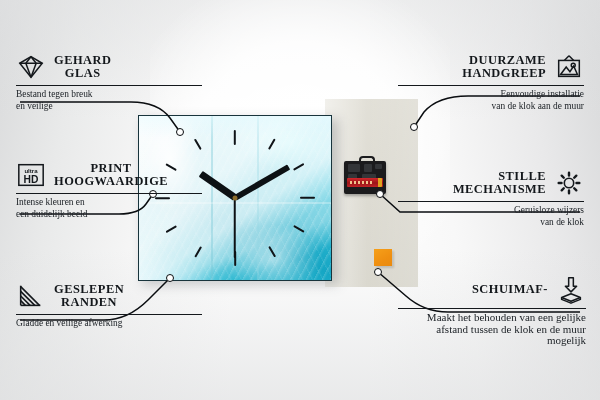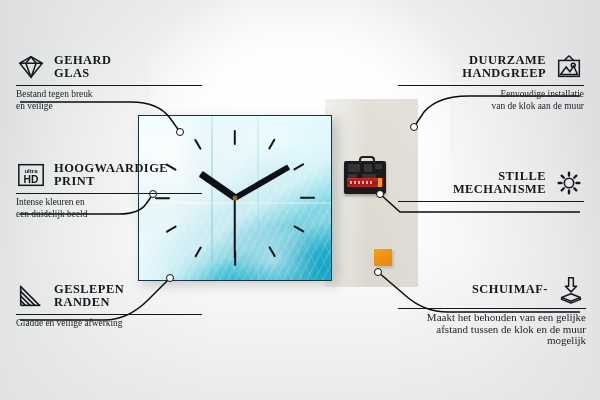--- a/index.html
+++ b/index.html
@@ -88,21 +88,21 @@
     background:#ffffff;border:1.7px solid #0a0d10;box-sizing:border-box;}
 
   
   .feat{position:absolute;width:186px;}
   .feat .row{display:flex;align-items:center;gap:8px;}
   .feat.left .row{justify-content:flex-start;}
   .feat.right .row{justify-content:flex-end;}
   .ico{width:30px;height:30px;flex:0 0 30px;display:block;}
   .ttl{font-family:"Liberation Serif",serif;font-weight:700;font-size:12.4px;
     letter-spacing:.5px;color:#13171b;line-height:13.4px;text-transform:uppercase;}
-  .feat.left .ttl{text-align:left;}
+  .feat.left .ttl{text-align:center;}
   .feat.right .ttl{text-align:right;}
   .rule{height:1.4px;background:#14181c;margin-top:3px;width:100%;}
   .desc{font-family:"Liberation Serif",serif;font-size:9.4px;color:#20252a;
     line-height:11.4px;margin-top:3px;}
   .feat.left .desc{text-align:left;}
   .feat.right .desc{text-align:right;}
 
   #f1{left:16px;top:52px;}
   #f2{left:16px;top:160px;}
   #f3{left:16px;top:281px;}
@@ -220,22 +220,22 @@
   </div>
 
   <div class="feat left" id="f2">
     <div class="row">
       <svg class="ico" viewBox="0 0 32 32">
         <rect x="3" y="5" width="26" height="22" fill="none" stroke="#14181c" stroke-width="1.6"></rect>
         <text x="16" y="14" font-family="Liberation Sans, sans-serif" font-size="6.5" font-weight="700" text-anchor="middle" fill="#14181c">ultra</text>
         <text x="16" y="24" font-family="Liberation Sans, sans-serif" font-size="11" font-weight="700" text-anchor="middle" fill="#14181c">HD</text>
       </svg>
       <div>
+        <div class="ttl">PRINT</div>
         <div class="ttl">HOOGWAARDIGE</div>
-        <div class="ttl">PRINT</div>
       </div>
     </div>
     <div class="rule"></div>
     <div class="desc" style="white-space:pre-line;">Intense kleuren en
 een duidelijk beeld</div>
   </div>
 
   <div class="feat right" id="f4">
     <div class="row">
       <div>
@@ -286,20 +286,22 @@
       <svg class="ico" viewBox="0 0 32 32">
         <g fill="none" stroke="#14181c" stroke-width="1.7">
           <circle cx="16" cy="16" r="5"></circle>
           <path d="M16,5 L16,8 M16,24 L16,27 M5,16 L8,16 M24,16 L27,16
                    M8.2,8.2 L10.4,10.4 M21.6,21.6 L23.8,23.8
                    M23.8,8.2 L21.6,10.4 M10.4,21.6 L8.2,23.8" stroke-width="2.6" stroke-linecap="round"></path>
         </g>
       </svg>
     </div>
     <div class="rule"></div>
+    <div class="desc" style="white-space:pre-line;">Geruisloze wijzers
+van de klok</div>
   </div>
 
   <div class="feat right" id="f6">
     <div class="row">
       <div>
         <div class="ttl">SCHUIMAF-</div>
       </div>
       <svg class="ico" viewBox="0 0 32 32">
         <g fill="none" stroke="#14181c" stroke-width="1.6" stroke-linejoin="round">
           <path d="M13.5,3 L13.5,12 L10,12 L16,18 L22,12 L18.5,12 L18.5,3 Z"></path>

